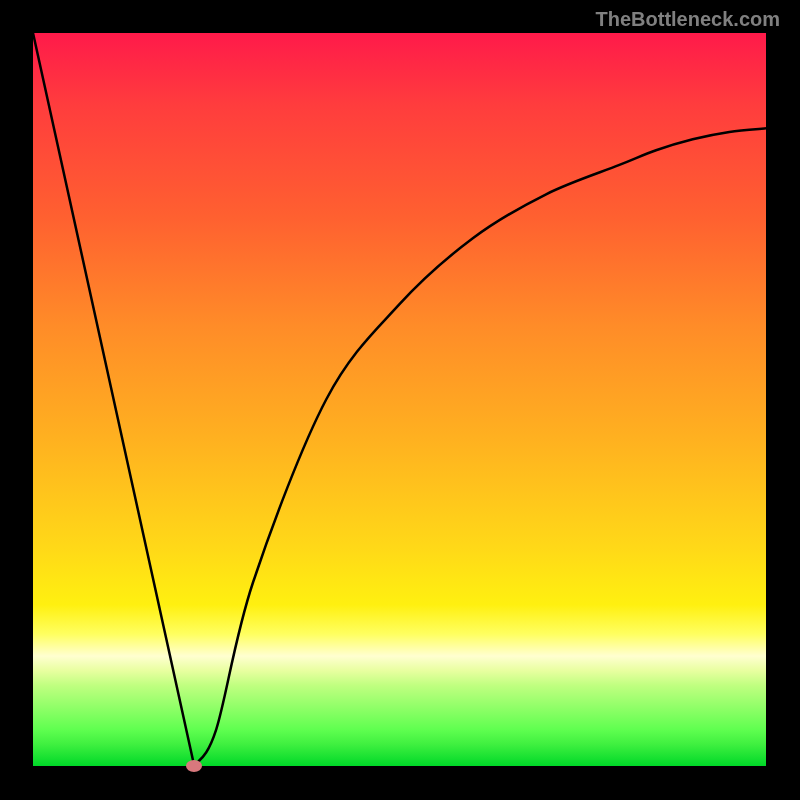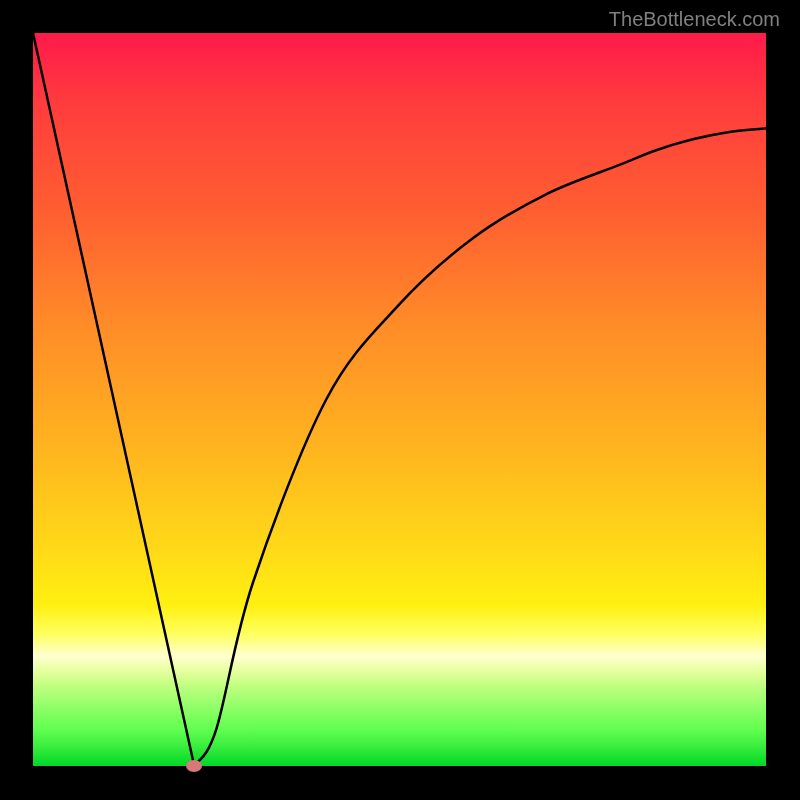--- a/index.html
+++ b/index.html
@@ -43,21 +43,21 @@
         #40f040 97%,
         #00d828 100%
       );
     }
     .attribution {
       position: absolute;
       top: 8px;
       right: 20px;
       color: #808080;
       font-size: 20px;
-      font-weight: normal;
+      font-weight: bold;
       z-index: 10;
     }
     .curve-svg {
       position: absolute;
       left: 0;
       top: 0;
       width: 733px;
       height: 733px;
     }
     .marker {

